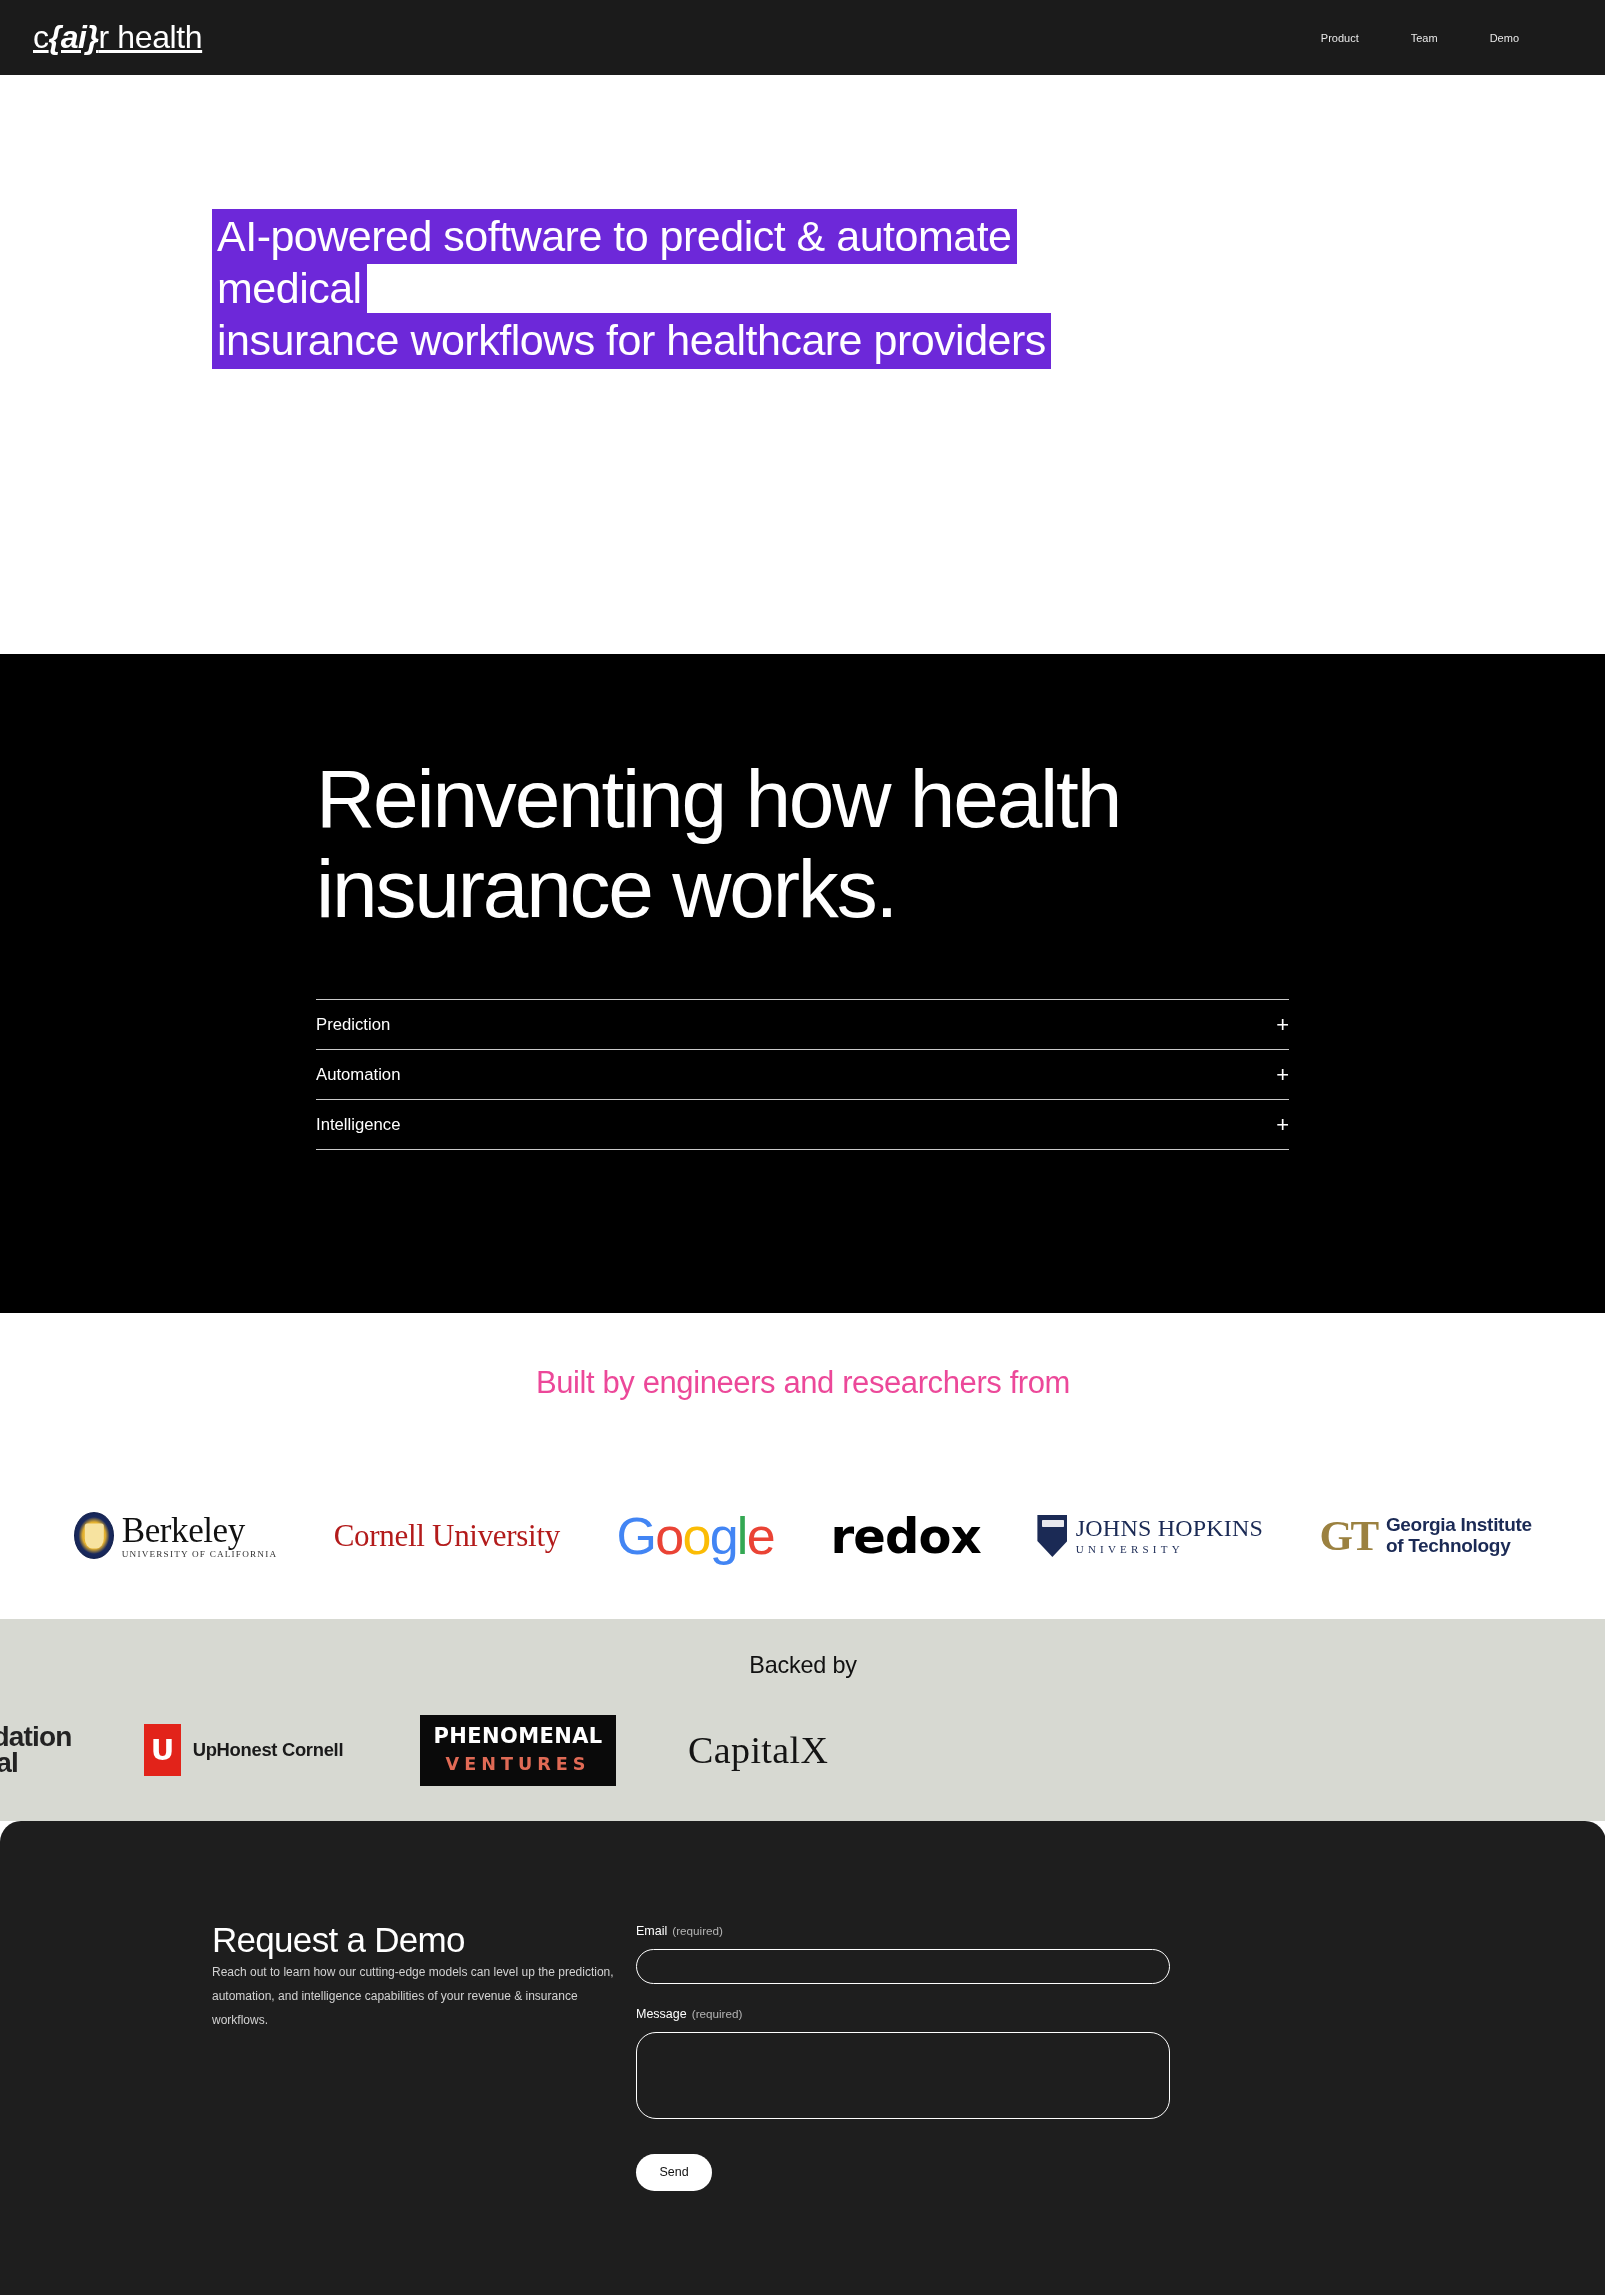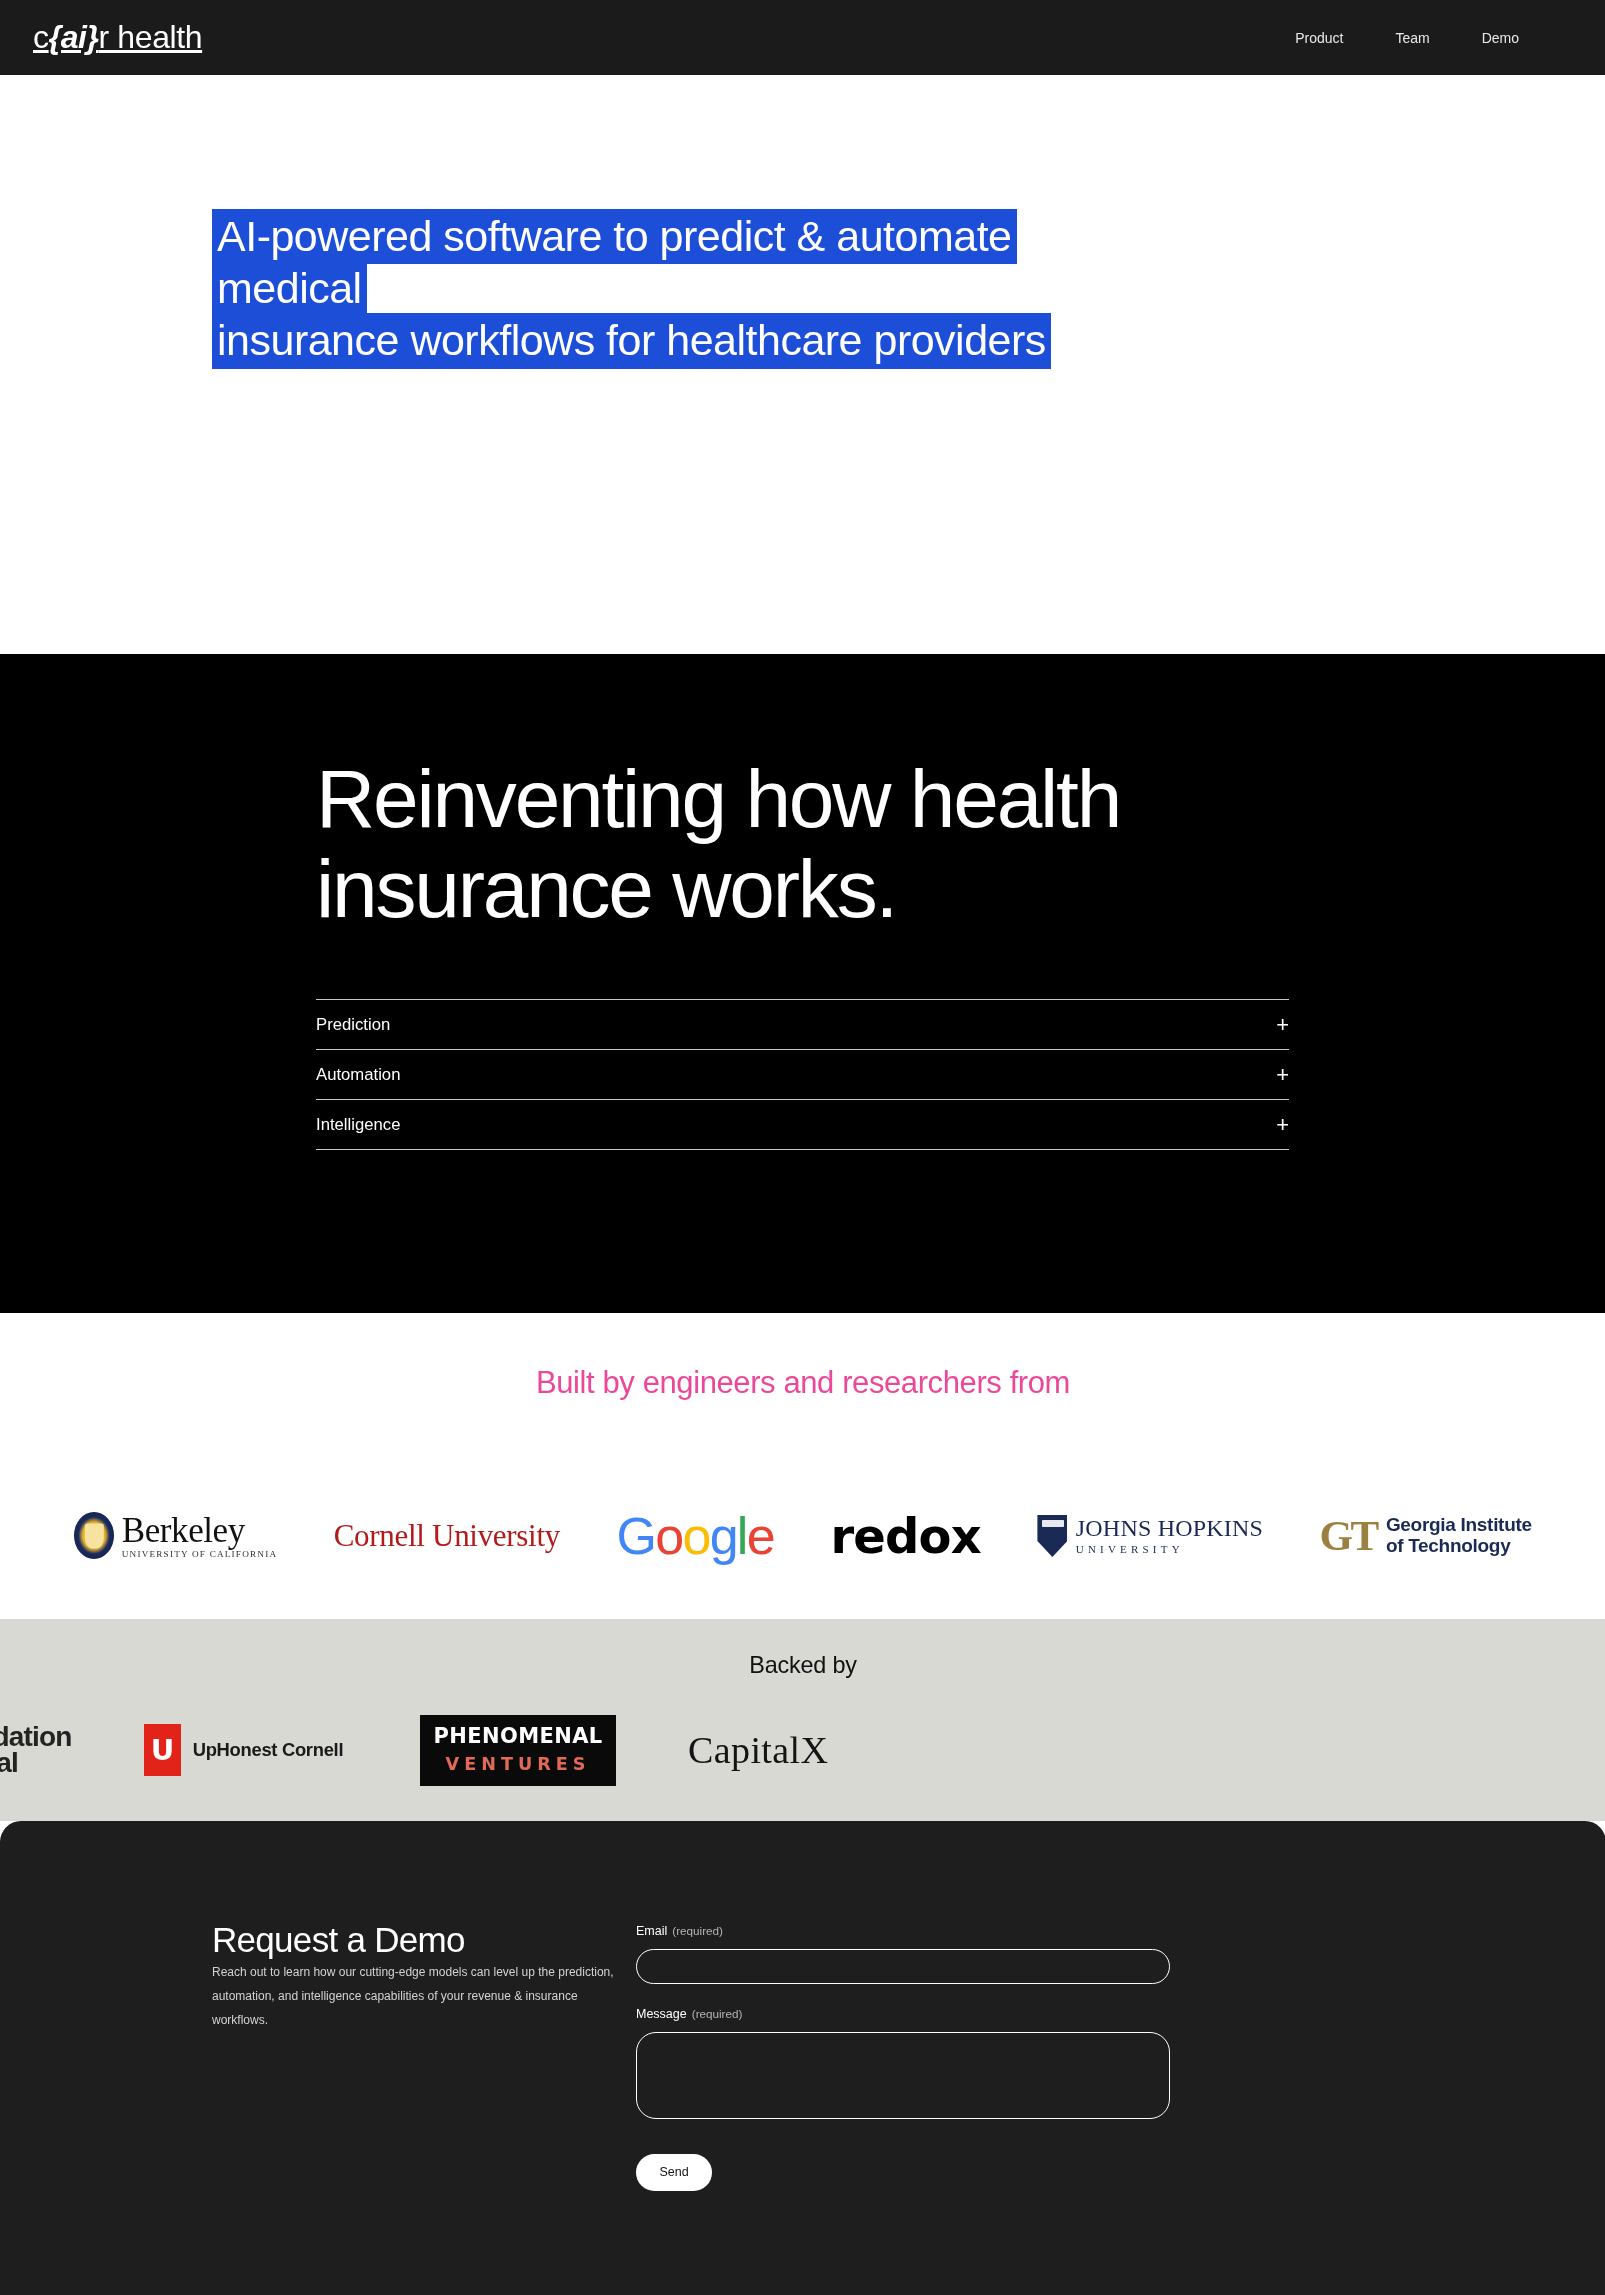--- a/index.html
+++ b/index.html
@@ -13,28 +13,28 @@
 
   
   .navbar {
     height:75px; background:#1b1b1b; display:flex; align-items:center;
     justify-content:space-between; padding:0 33px;
   }
   .logo { color:#fff; font-size:32px; letter-spacing:-0.4px; white-space:nowrap;
           font-family:"Liberation Sans", sans-serif; font-weight:400; }
   .logo .brace { font-style:italic; font-weight:700; }
   .nav-links { display:flex; align-items:center; gap:52px; padding-right:54px; }
-  .nav-link { color:#e8e8e8; font-size:14px; text-decoration:none; font-weight:400; }
+  .nav-link { color:#e8e8e8; font-size:11px; text-decoration:none; font-weight:400; }
 
   
   .hero { background:#ffffff; height:579px; padding:134px 0 0 212px; }
   .hero-head { font-size:43px; line-height:1.22; font-weight:400;
                letter-spacing:-0.5px; max-width:937px; }
   .hero-head .hl {
-    background:#1d4ed8; color:#ffffff; padding:2.5px 5px 5px 5px;
+    background:#6d28d9; color:#ffffff; padding:2.5px 5px 5px 5px;
     box-decoration-break:clone; -webkit-box-decoration-break:clone;
   }
 
   
   .dark { background:#000000; padding:100px 0 163px 316px; }
   .dark-head {
     color:#ffffff; font-size:82px; line-height:1.1; font-weight:400;
     letter-spacing:-2.2px; max-width:987px;
   }
   .accordion { width:973px; margin-top:65px; border-top:0.8px solid #c9c9c9; }

